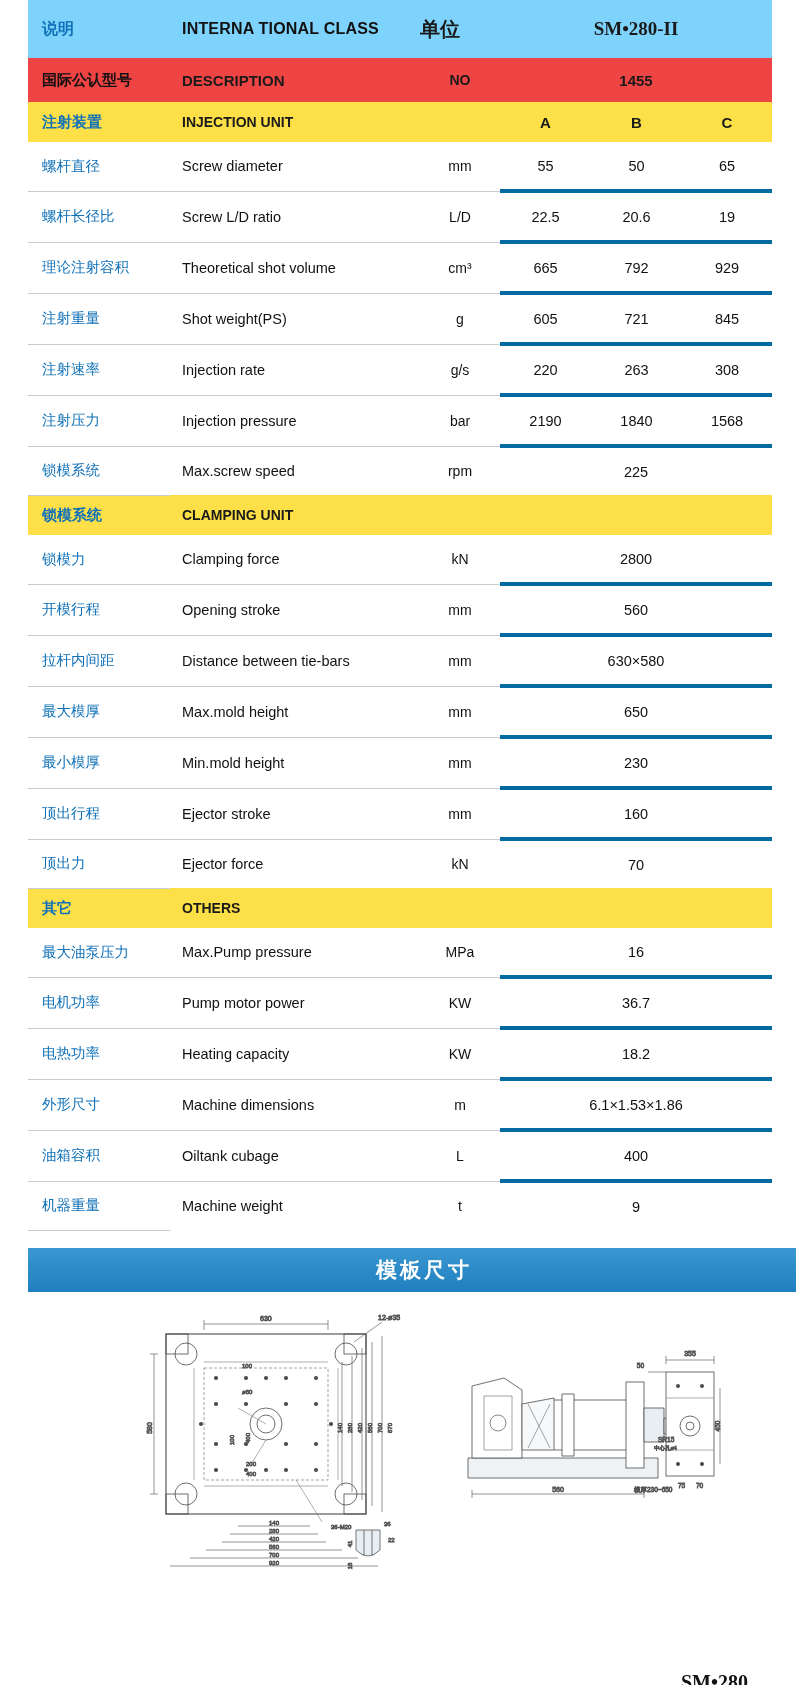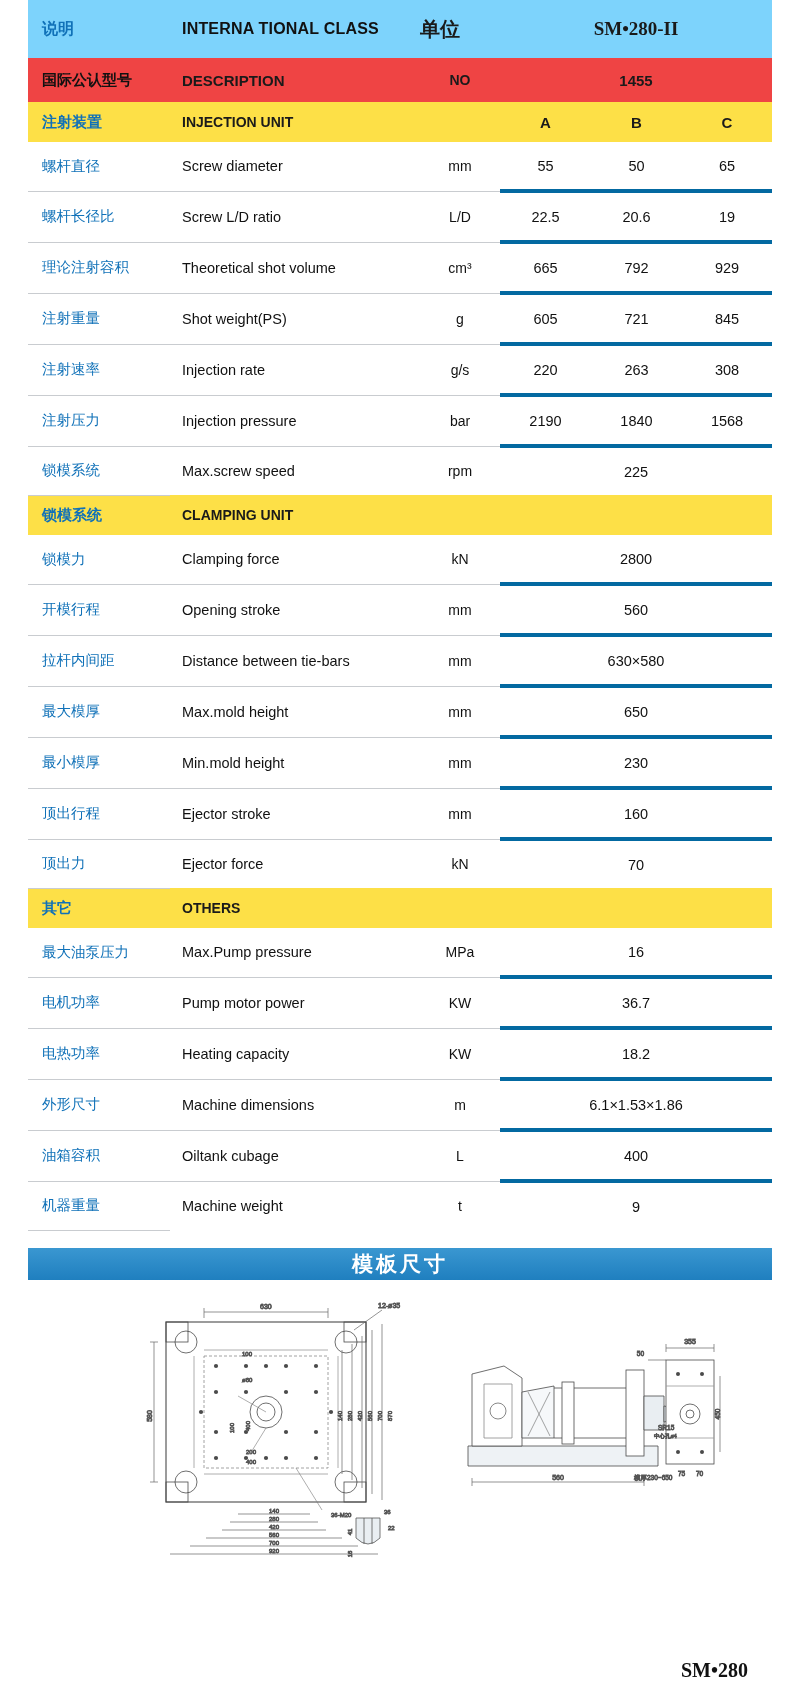--- a/index.html
+++ b/index.html
@@ -151,30 +151,31 @@
     content: "";
     position: absolute;
     left: 0; right: 0; bottom: -1px;
     height: 1px;
     background: #c9ccd0;
   }
 
   .banner {
     margin: 18px 28px 0 28px;
     width: 744px;
-    height: 32px;
+    height: 44px;
     background: #2e8fcc;
     background: linear-gradient(180deg,#3a97d1 0%, #1f7fbf 100%);
     color: #ffffff;
     font-weight: bold;
     font-size: 21px;
     letter-spacing: 3px;
     display: flex;
     align-items: center;
     justify-content: center;
+    padding-left: 24px;
   }
 
   .drawing-area {
     position: relative;
     width: 744px;
     margin: 6px 28px 0 28px;
     height: 400px;
   }
   .drawing-caption {
     position: absolute;

